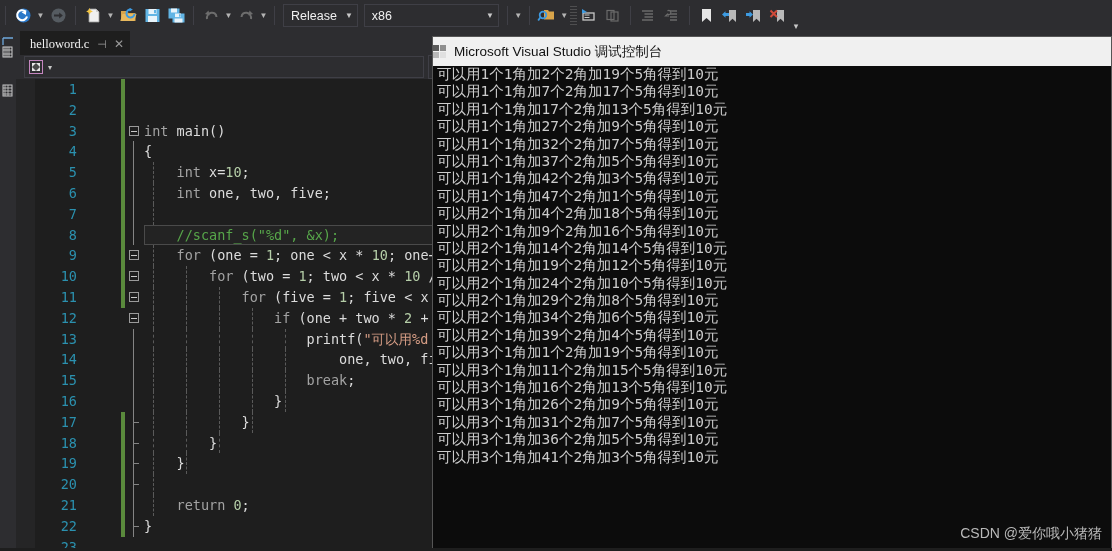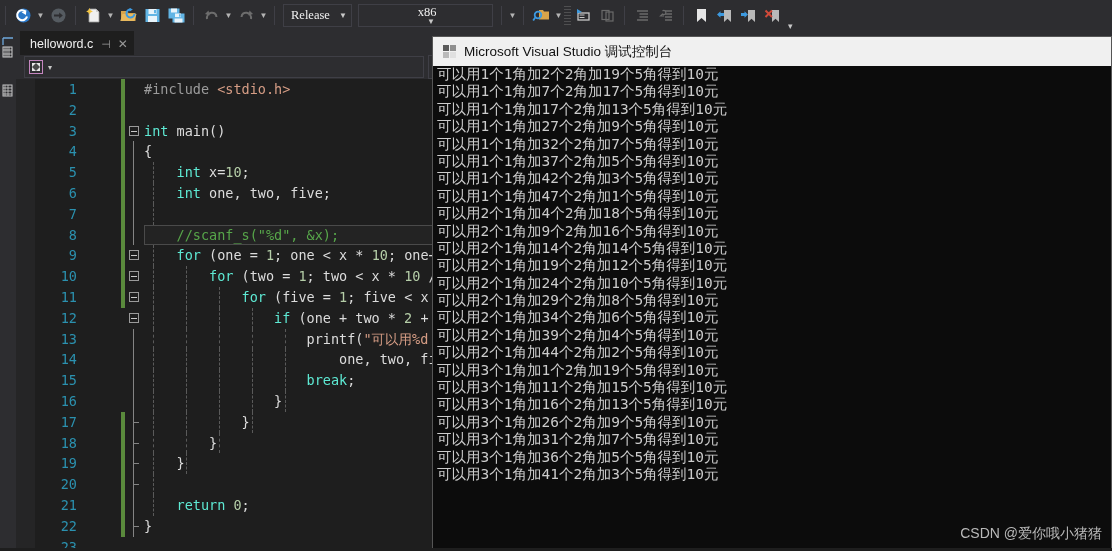--- a/index.html
+++ b/index.html
@@ -24,43 +24,43 @@
   .tb-caret{
     width:11px;height:22px;display:flex;align-items:center;justify-content:center;
     color:#b4b4b4;font-size:8px;line-height:1;
   }
   .tb-sep{width:1px;height:19px;background:#3f3f46;margin:0 5px;}
   .tb-combo{
     height:21px;min-width:56px;background:#2d2d30;border:1px solid #3f3f46;
     display:flex;align-items:center;justify-content:space-between;
     padding:0 4px 0 7px;margin:0 3px;color:#f1f1f1;font-size:12.5px;
   }
-  .tb-combo .cv{white-space:nowrap;overflow:hidden;font-family:Liberation Serif, serif;}
+  .tb-combo .cv{white-space:nowrap;overflow:hidden;}
   .tb-combo .cc{color:#c8c8c8;font-size:8px;margin-left:8px;}
-  .combo-x86{min-width:122px;flex-direction:column;}
+  .combo-x86{min-width:122px;}
   .dbg-run{
     display:flex;align-items:center;height:22px;padding:0 4px 0 2px;color:#f1f1f1;font-size:12.5px;
     white-space:nowrap;
   }
   .play-tri{
     width:0;height:0;border-left:9px solid #6ec06e;border-top:6px solid transparent;
     border-bottom:6px solid transparent;margin:0 6px 0 2px;
   }
   .overflow-chev{color:#c8c8c8;font-size:9px;padding:6px 3px 0 3px;align-self:flex-end;}
 
   
   .vstrip{position:absolute;left:0;top:31px;width:16px;height:520px;background:#2d2d30;}
   .vtab{width:16px;height:44px;display:flex;align-items:center;justify-content:center;}
   .vtab svg{display:block;}
 
   
   .tabstrip{position:absolute;left:16px;top:31px;width:1096px;height:24px;background:#2d2d30;}
   .doctab{
     position:absolute;left:4px;top:0;height:24px;background:#1e1e1e;
-    display:flex;align-items:center;padding:0 6px 0 10px;border-top:1px solid #007acc00;
+    display:flex;align-items:center;padding:0 6px 0 10px;border-top:1px solid #007acc00;font-family:Liberation Serif, serif;
   }
   .doctab .tname{color:#f1f1f1;font-size:12.5px;margin-right:8px;white-space:nowrap;}
   .doctab .pin{color:#9a9a9a;font-size:11px;margin-right:7px;}
   .doctab .xc{color:#9a9a9a;font-size:12px;}
 
   
   .navbar{
     position:absolute;left:16px;top:55px;width:1096px;height:24px;
     background:#2d2d30;display:flex;align-items:center;
   }
@@ -84,21 +84,21 @@
     font-family:"DejaVu Sans Mono","Liberation Mono",monospace;
     font-size:13.5px;line-height:20.8px;
   }
   .crow{position:relative;height:20.8px;white-space:pre;}
   .lnum{
     position:absolute;left:19px;width:42px;text-align:right;color:#2b91af;
     font-family:"DejaVu Sans Mono","Liberation Mono",monospace;font-size:13.5px;
   }
   .changebar{position:absolute;left:105px;width:4px;height:20.8px;background:#5a8a3c;}
   .ctext{position:absolute;left:128px;color:#dcdcdc;}
-  .ctext .kw{color:#5eead4;}
+  .ctext .kw{color:#a3a3a3;}
   .ctext .pp{color:#9b9b9b;}
   .ctext .inc{color:#d69d85;}
   .ctext .cm{color:#57a64a;}
   .ctext .st{color:#d69d85;}
   .ctext .num{color:#b5cea8;}
   .ctext .pl{color:#dcdcdc;}
 
   
   .coll{
     position:absolute;left:113px;top:5px;width:10px;height:10px;border:1px solid #9a9a9a;
@@ -126,21 +126,21 @@
   .sc-mark{position:absolute;left:3px;width:9px;height:8px;border:1px solid #9a9a9a;box-sizing:border-box;}
   .sc-thumb{position:absolute;left:1px;top:0px;width:13px;height:180px;background:#686868;}
 
   
   .console{
     position:absolute;left:432px;top:36px;width:680px;height:515px;
     background:#0c0c0c;border:1px solid #555;box-sizing:border-box;
     overflow:hidden;
   }
   .con-title{
-    height:29px;background:#f0f0f0;display:flex;align-items:center;padding-left:10px;
+    height:29px;background:#f0f0f0;display:flex;align-items:center;padding-left:0;
     box-sizing:border-box;
   }
   .con-ico{width:13px;height:13px;margin-right:8px;flex:0 0 13px;position:relative;}
   .con-ico .q1{position:absolute;left:0;top:0;width:6px;height:6px;background:#5a5a5a;}
   .con-ico .q2{position:absolute;left:7px;top:0;width:6px;height:6px;background:#8f8f8f;}
   .con-ico .q3{position:absolute;left:0;top:7px;width:6px;height:6px;background:#b9b9b9;}
   .con-ico .q4{position:absolute;left:7px;top:7px;width:6px;height:6px;background:#e0e0e0;}
   .con-title span{color:#111;font-size:13.5px;white-space:nowrap;}
   .con-body{
     position:relative;height:486px;overflow:hidden;padding:0 0 0 4px;
@@ -357,21 +357,21 @@
         </svg>
       </span>
       <span class="ncar">▾</span>
     </div>
     <div class="nav-combo2"></div>
   </div>
 
   <div class="editor">
     <div class="ed-indicator"></div>
     <div class="ed-lines" id="code-lines">
-        <div class="crow"><span class="lnum">1</span><span class="changebar"></span><span class="ctext"><span class="pp">#include </span><span class="inc">&lt;stdio.h&gt;</span></span></div>
+        <div class="crow"><span class="lnum">1</span><span class="changebar"></span></div>
         <div class="crow"><span class="lnum">2</span><span class="changebar"></span><span class="ctext"></span></div>
         <div class="crow"><span class="lnum">3</span><span class="changebar"></span><span class="coll"></span><span class="ctext"><span class="kw">int</span><span class="pl"> main()</span></span></div>
         <div class="crow"><span class="lnum">4</span><span class="changebar"></span><span class="collbar"></span><span class="ctext"><span class="pl">{</span></span></div>
         <div class="crow"><span class="lnum">5</span><span class="changebar"></span><span class="collbar"></span><span class="guide" style="left: 137px;"></span><span class="ctext"><span class="pl">    </span><span class="kw">int</span><span class="pl"> x=</span><span class="num">10</span><span class="pl">;</span></span></div>
         <div class="crow"><span class="lnum">6</span><span class="changebar"></span><span class="collbar"></span><span class="guide" style="left: 137px;"></span><span class="ctext"><span class="pl">    </span><span class="kw">int</span><span class="pl"> one, two, five;</span></span></div>
         <div class="crow"><span class="lnum">7</span><span class="changebar"></span><span class="collbar"></span><span class="guide" style="left: 137px;"></span><span class="ctext"></span></div>
         <div class="crow"><span class="lnum">8</span><span class="changebar"></span><span class="collbar"></span><span class="guide" style="left: 137px;"></span><span class="cur-line" style="width: 302px;"></span><span class="ctext"><span class="pl">    </span><span class="cm">//scanf_s("%d", &amp;x);</span></span></div>
         <div class="crow"><span class="lnum">9</span><span class="changebar"></span><span class="coll"></span><span class="guide" style="left: 137px;"></span><span class="ctext"><span class="pl">    </span><span class="kw">for</span><span class="pl"> (one = </span><span class="num">1</span><span class="pl">; one &lt; x * </span><span class="num">10</span><span class="pl">; one+</span></span></div>
         <div class="crow"><span class="lnum">10</span><span class="changebar"></span><span class="coll"></span><span class="guide" style="left: 137px;"></span><span class="guide" style="left: 170px;"></span><span class="ctext"><span class="pl">        </span><span class="kw">for</span><span class="pl"> (two = </span><span class="num">1</span><span class="pl">; two &lt; x * </span><span class="num">10</span><span class="pl"> /</span></span></div>
         <div class="crow"><span class="lnum">11</span><span class="changebar"></span><span class="coll"></span><span class="guide" style="left: 137px;"></span><span class="guide" style="left: 170px;"></span><span class="guide" style="left: 203px;"></span><span class="ctext"><span class="pl">            </span><span class="kw">for</span><span class="pl"> (five = </span><span class="num">1</span><span class="pl">; five &lt; x</span></span></div>
@@ -436,21 +436,20 @@
         <div class="con-line">可以用1个1角加42个2角加3个5角得到10元</div>
         <div class="con-line">可以用1个1角加47个2角加1个5角得到10元</div>
         <div class="con-line">可以用2个1角加4个2角加18个5角得到10元</div>
         <div class="con-line">可以用2个1角加9个2角加16个5角得到10元</div>
         <div class="con-line">可以用2个1角加14个2角加14个5角得到10元</div>
         <div class="con-line">可以用2个1角加19个2角加12个5角得到10元</div>
         <div class="con-line">可以用2个1角加24个2角加10个5角得到10元</div>
         <div class="con-line">可以用2个1角加29个2角加8个5角得到10元</div>
         <div class="con-line">可以用2个1角加34个2角加6个5角得到10元</div>
         <div class="con-line">可以用2个1角加39个2角加4个5角得到10元</div>
-        <div class="con-line">可以用2个1角加44个2角加2个5角得到10元</div>
         <div class="con-line">可以用3个1角加1个2角加19个5角得到10元</div>
         <div class="con-line">可以用3个1角加11个2角加15个5角得到10元</div>
         <div class="con-line">可以用3个1角加16个2角加13个5角得到10元</div>
         <div class="con-line">可以用3个1角加26个2角加9个5角得到10元</div>
         <div class="con-line">可以用3个1角加31个2角加7个5角得到10元</div>
         <div class="con-line">可以用3个1角加36个2角加5个5角得到10元</div>
         <div class="con-line">可以用3个1角加41个2角加3个5角得到10元</div>
       </div>
   </div>
 

